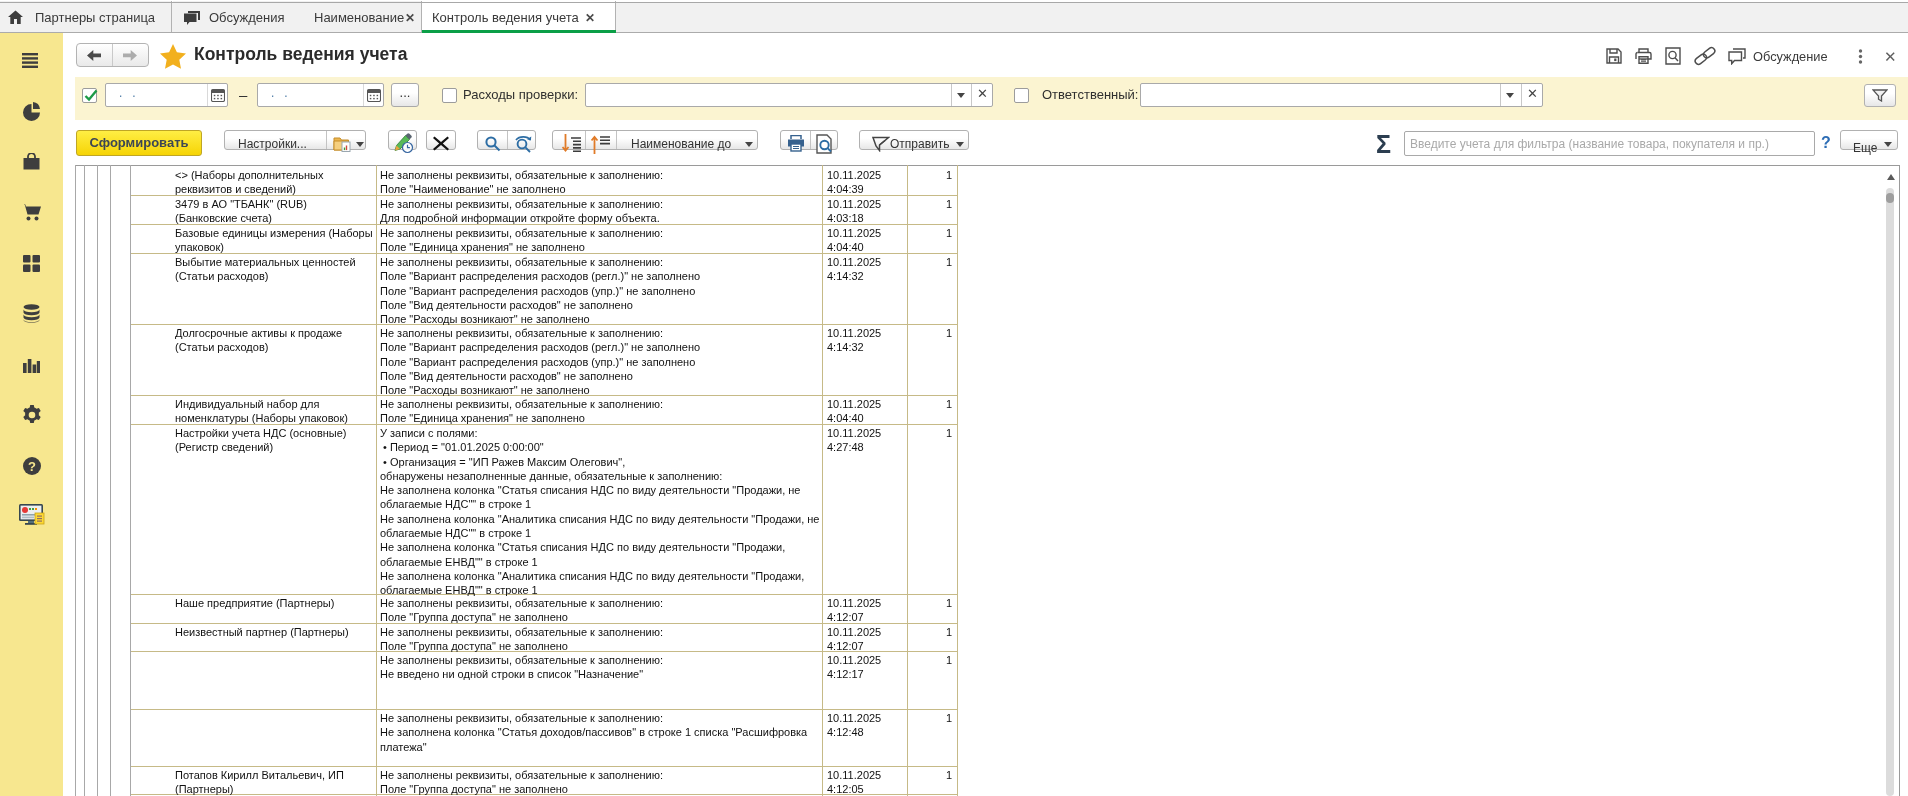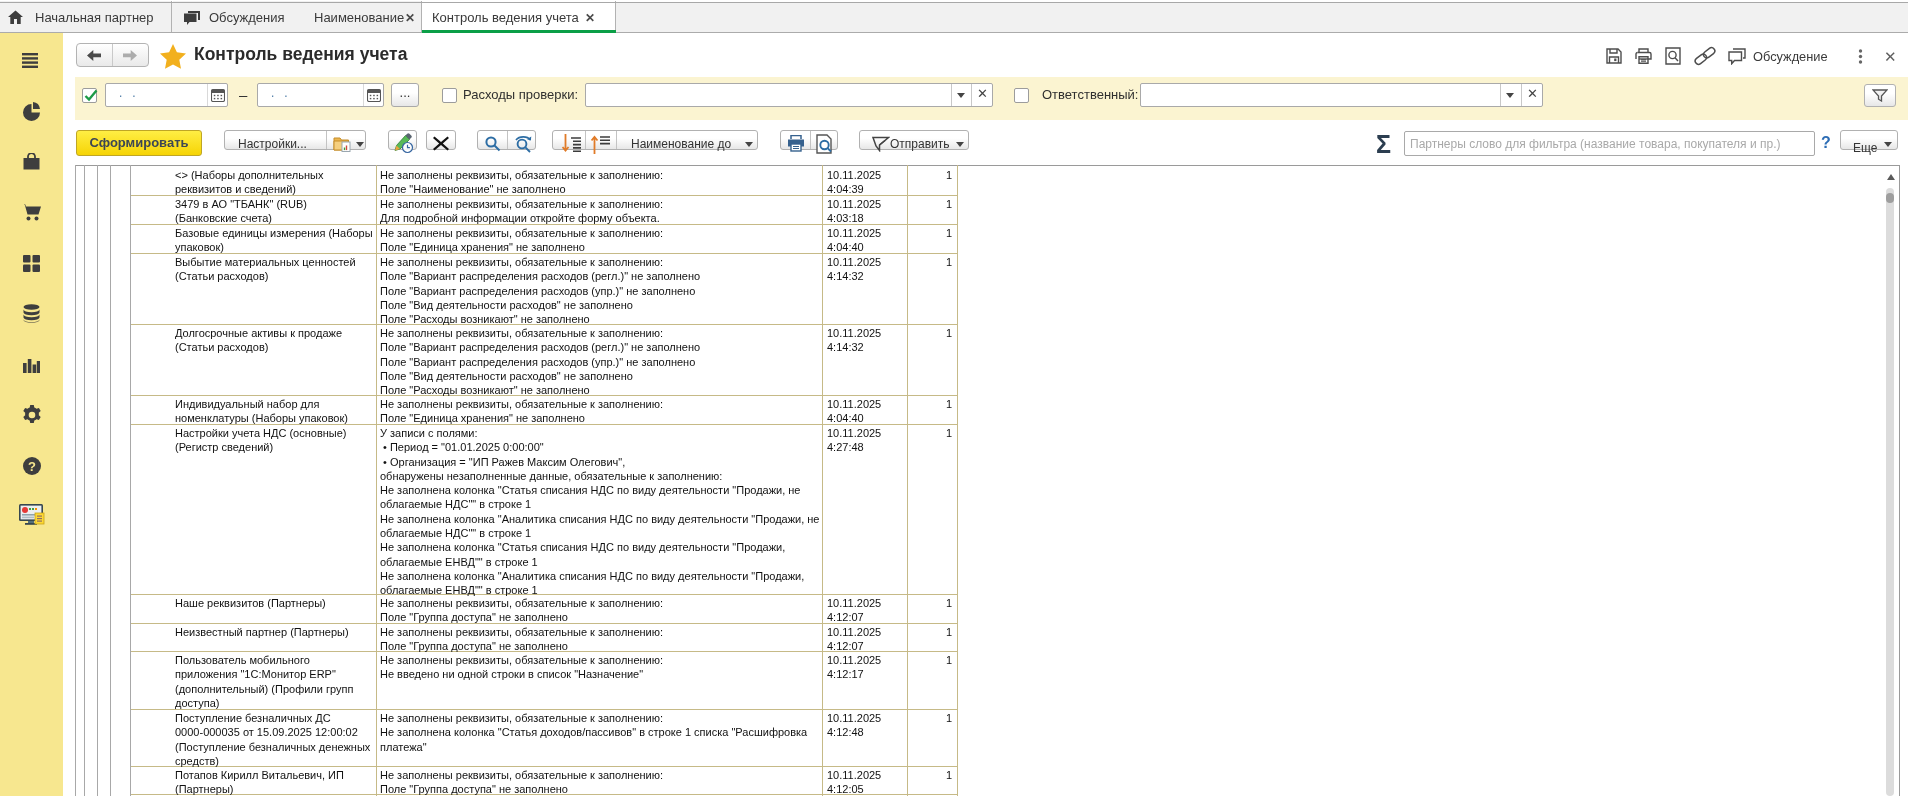--- a/index.html
+++ b/index.html
@@ -57,21 +57,21 @@
 </head>
 <body>
 <div id="canvas">
 
   
   <div id="tabbar" class="abs"></div>
   <div class="tab" style="left:0;width:172px;background:#f1f1f1;">
     <svg class="abs" style="left:8px;top:9px" width="15" height="15" viewBox="0 0 15 15">
       <path d="M7.5 0.5 L15 7 L12.7 7 L12.7 14 L9 14 L9 9 L6 9 L6 14 L2.3 14 L2.3 7 L0 7 Z" fill="#3d3d3d"></path>
     </svg>
-    <span class="tlbl" style="left:35px">Начальная партнер</span>
+    <span class="tlbl" style="left:35px">Партнеры страница</span>
   </div>
   <div class="tab" style="left:173px;width:151px;background:#f1f1f1;">
     <svg class="abs" style="left:11px;top:9px" width="17" height="16" viewBox="0 0 17 16">
       <path d="M4 1 h12 v9 h-2 v-7 h-10 z" fill="#3d3d3d"></path>
       <path d="M0 3.5 h12.5 v8.5 h-7 l-2.5 3 v-3 h-3 z" fill="#3d3d3d"></path>
     </svg>
     <span class="tlbl" style="left:36px">Обсуждения</span>
   </div>
   <div class="tab" style="left:304px;width:118px;background:#f1f1f1;">
     <span class="tlbl" style="left:10px">Наименование</span>
@@ -344,21 +344,21 @@
   <div class="btn abs" style="left:859px;width:110px">
     <svg class="abs" style="left:12px;top:5px" width="18" height="16" viewBox="0 0 18 16" fill="none" stroke="#444" stroke-width="1.5">
       <path d="M1 1.5 h15.5 l-9 7.5 v5.5 l-3.5 -4.5 z"></path>
       <path d="M7.5 9 L13 4.5"></path>
     </svg>
     <div class="btxt" style="left:30px;top:6px">Отправить</div>
     <div class="carr" style="left:96px;top:11px"></div>
   </div>
   <div class="abs" style="left:1376px;top:130px;font-size:25px;font-weight:bold;color:#2c3e50">Σ</div>
   <div class="inp abs" style="left:1404px;top:131px;width:411px;height:25px"></div>
-  <div class="abs" style="left:1410px;top:137px;font-size:12px;color:#a9a9a9;white-space:nowrap">Партнеры слово для фильтра (название товара, покупателя и пр.)</div>
+  <div class="abs" style="left:1410px;top:137px;font-size:12px;color:#a9a9a9;white-space:nowrap">Введите учета для фильтра (название товара, покупателя и пр.)</div>
   <div class="abs" style="left:1821px;top:134px;font-size:16px;font-weight:bold;color:#2d6db5">?</div>
   <div class="btn abs" style="left:1840px;width:58px">
     <div class="btxt" style="left:12px;top:10px">Еще</div>
     <div class="carr" style="left:43px;top:11px"></div>
   </div>
 
   
   <div class="abs" style="left:75px;top:165px;width:1825px;height:1px;background:#9a9a9a"></div>
   <div class="abs" style="left:1899px;top:165px;width:1px;height:631px;background:#9a9a9a"></div>
   <div class="gv" style="left:75px;top:165px;height:631px"></div>
@@ -412,36 +412,34 @@
   <div class="cell" style="left:175px;top:397px">Индивидуальный набор для<br>номенклатуры (Наборы упаковок)</div>
   <div class="cell" style="left:380px;top:397px">Не заполнены реквизиты, обязательные к заполнению:<br>Поле "Единица хранения" не заполнено</div>
   <div class="cell" style="left:827px;top:397px">10.11.2025<br>4:04:40</div>
   <div class="cell" style="left:907px;top:397px;width:45px;text-align:right">1</div>
   
   <div class="cell" style="left:175px;top:426px">Настройки учета НДС (основные)<br>(Регистр сведений)</div>
   <div class="cell" style="left:380px;top:426px">У записи с полями:<br>&nbsp;• Период = "01.01.2025 0:00:00"<br>&nbsp;• Организация = "ИП Ражев Максим Олегович",<br>обнаружены незаполненные данные, обязательные к заполнению:<br>Не заполнена колонка "Статья списания НДС по виду деятельности "Продажи, не<br>облагаемые НДС"" в строке 1<br>Не заполнена колонка "Аналитика списания НДС по виду деятельности "Продажи, не<br>облагаемые НДС"" в строке 1<br>Не заполнена колонка "Статья списания НДС по виду деятельности "Продажи,<br>облагаемые ЕНВД"" в строке 1<br>Не заполнена колонка "Аналитика списания НДС по виду деятельности "Продажи,<br>облагаемые ЕНВД"" в строке 1</div>
   <div class="cell" style="left:827px;top:426px">10.11.2025<br>4:27:48</div>
   <div class="cell" style="left:907px;top:426px;width:45px;text-align:right">1</div>
   
-  <div class="cell" style="left:175px;top:596px">Наше реквизитов (Партнеры)</div>
+  <div class="cell" style="left:175px;top:596px">Наше предприятие (Партнеры)</div>
   <div class="cell" style="left:380px;top:596px">Не заполнены реквизиты, обязательные к заполнению:<br>Поле "Группа доступа" не заполнено</div>
   <div class="cell" style="left:827px;top:596px">10.11.2025<br>4:12:07</div>
   <div class="cell" style="left:907px;top:596px;width:45px;text-align:right">1</div>
   
   <div class="cell" style="left:175px;top:625px">Неизвестный партнер (Партнеры)</div>
   <div class="cell" style="left:380px;top:625px">Не заполнены реквизиты, обязательные к заполнению:<br>Поле "Группа доступа" не заполнено</div>
   <div class="cell" style="left:827px;top:625px">10.11.2025<br>4:12:07</div>
   <div class="cell" style="left:907px;top:625px;width:45px;text-align:right">1</div>
   
-  <div class="cell" style="left:175px;top:653px">Пользователь мобильного<br>приложения "1С:Монитор ERP"<br>(дополнительный) (Профили групп<br>доступа)</div>
   <div class="cell" style="left:380px;top:653px">Не заполнены реквизиты, обязательные к заполнению:<br>Не введено ни одной строки в список "Назначение"</div>
   <div class="cell" style="left:827px;top:653px">10.11.2025<br>4:12:17</div>
   <div class="cell" style="left:907px;top:653px;width:45px;text-align:right">1</div>
   
-  <div class="cell" style="left:175px;top:711px">Поступление безналичных ДС<br>0000-000035 от 15.09.2025 12:00:02<br>(Поступление безналичных денежных<br>средств)</div>
   <div class="cell" style="left:380px;top:711px">Не заполнены реквизиты, обязательные к заполнению:<br>Не заполнена колонка "Статья доходов/пассивов" в строке 1 списка "Расшифровка<br>платежа"</div>
   <div class="cell" style="left:827px;top:711px">10.11.2025<br>4:12:48</div>
   <div class="cell" style="left:907px;top:711px;width:45px;text-align:right">1</div>
   
   <div class="cell" style="left:175px;top:768px">Потапов Кирилл Витальевич, ИП<br>(Партнеры)</div>
   <div class="cell" style="left:380px;top:768px">Не заполнены реквизиты, обязательные к заполнению:<br>Поле "Группа доступа" не заполнено</div>
   <div class="cell" style="left:827px;top:768px">10.11.2025<br>4:12:05</div>
   <div class="cell" style="left:907px;top:768px;width:45px;text-align:right">1</div>
 
   

